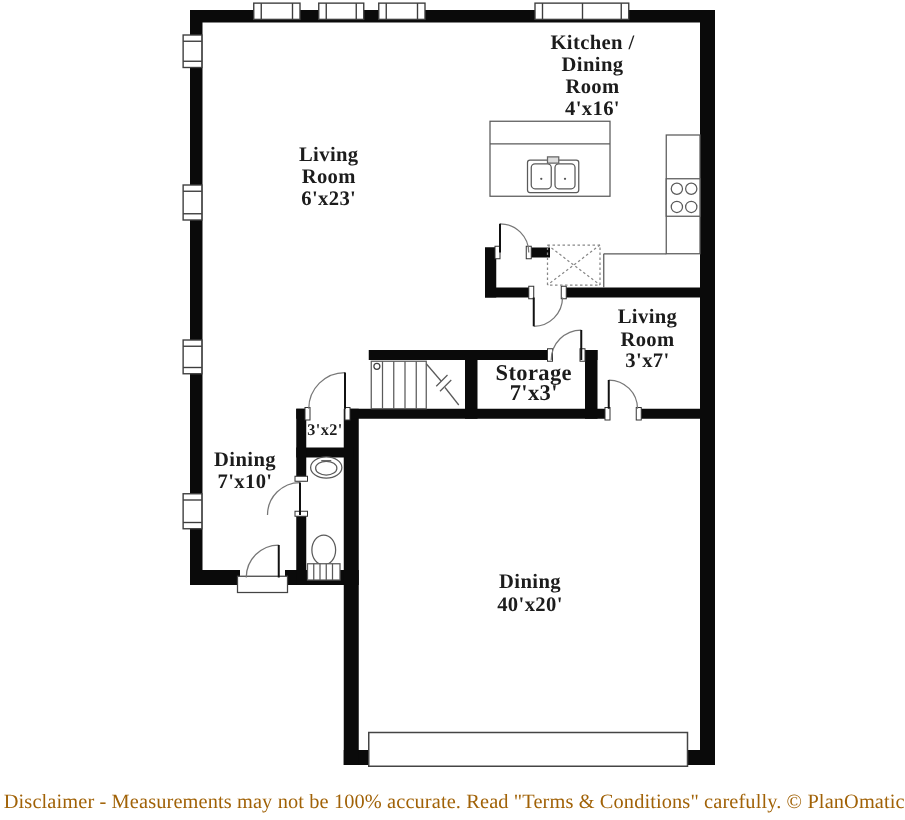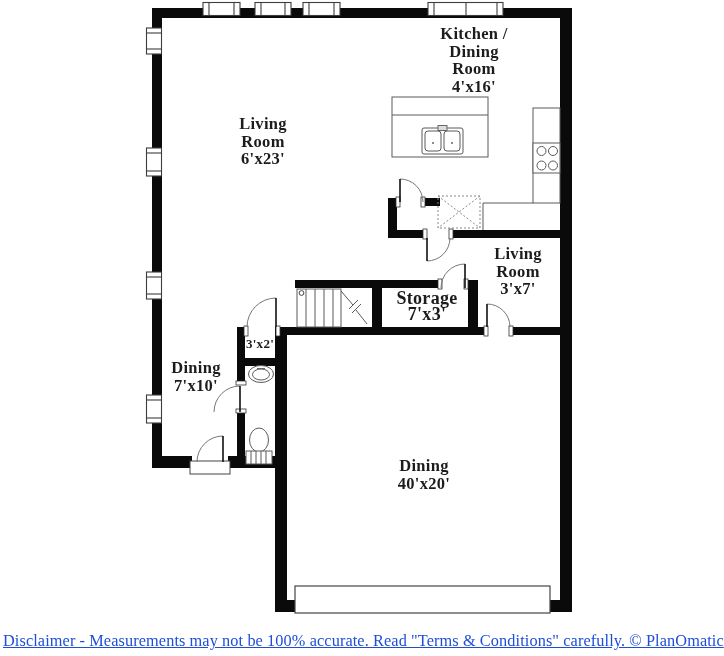--- a/index.html
+++ b/index.html
@@ -29,24 +29,23 @@
     white-space:nowrap;
   }
   .room-label span{display:block;}
   .room-label.small{font-size:18px;line-height:16px;}
   .room-label.tiny{font-size:13px;line-height:14px;}
   .footer{
     position:absolute;
     left:3px;top:631px;
     width:720px;
     font-size:16.3px;
-    color:#1d4ed8;
+    color:#a16207;
     white-space:nowrap;
     letter-spacing:.1px;
-    text-decoration:underline;
   }
 </style>
 </head>
 <body>
 
 <div class="stage">
 
   <svg class="plan-svg" width="724" height="624" viewBox="0 0 724 624">
 
     <g fill="var(--wall)">

